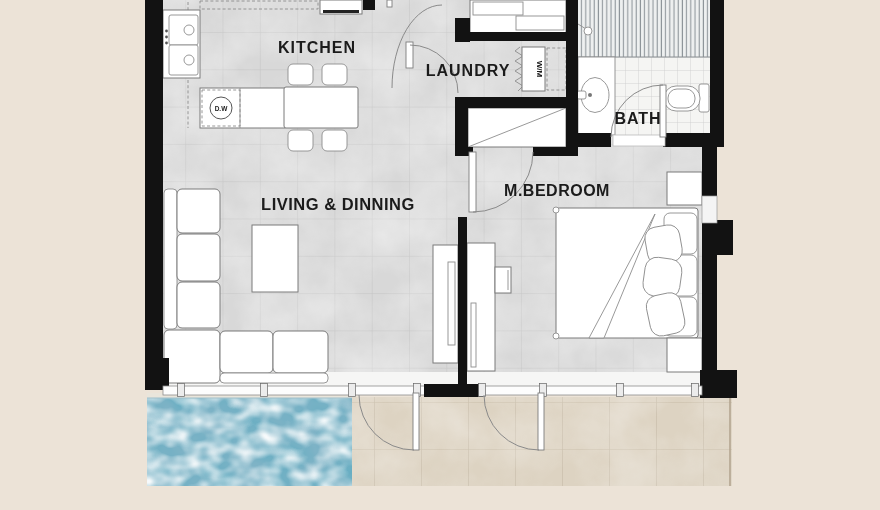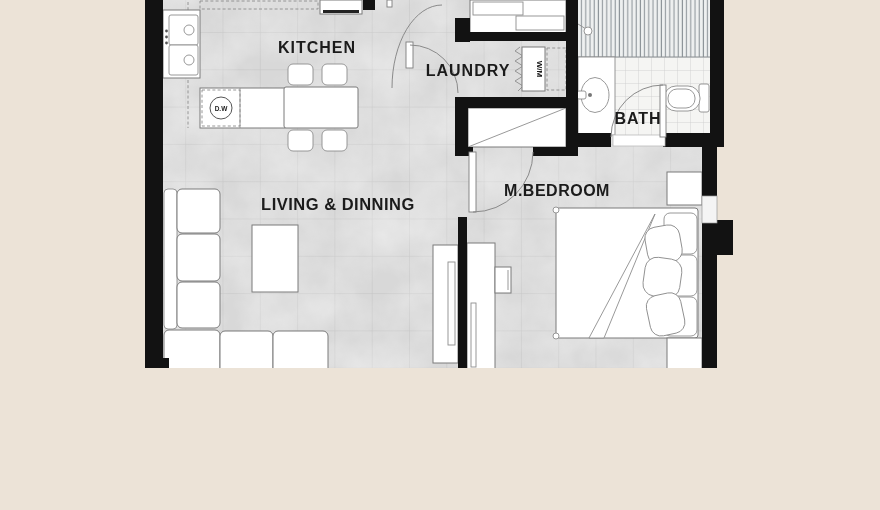--- a/index.html
+++ b/index.html
@@ -1,17 +1,17 @@
 <!DOCTYPE html>
 <html><head>
 <meta charset="utf-8">
 <style>
   html,body{margin:0;padding:0;}
   body{background:#ece3d7;font-family:"Liberation Sans",sans-serif;}
-  .stage{width:880px;height:368px;position:relative;overflow:hidden;}
+  .stage{width:880px;height:486px;position:relative;overflow:hidden;}
   svg{display:block;}
   .furn{fill:#ffffff;stroke:#7b7b7b;stroke-width:1;}
   .furn2{fill:#ffffff;stroke:#8d8d8d;stroke-width:0.9;}
   .thin{fill:none;stroke:#8d8d8d;stroke-width:0.9;}
   .dashed{stroke-dasharray:3 2.2;}
   .door-arc{fill:none;stroke:#8a8a8a;stroke-width:1;}
   .door-leaf{fill:#ffffff;stroke:#7d7d7d;stroke-width:0.9;}
   .lbl{font-family:"Liberation Sans",sans-serif;font-weight:bold;}
   .mullion{fill:#ececec;stroke:#666;stroke-width:0.7;}
 </style>

